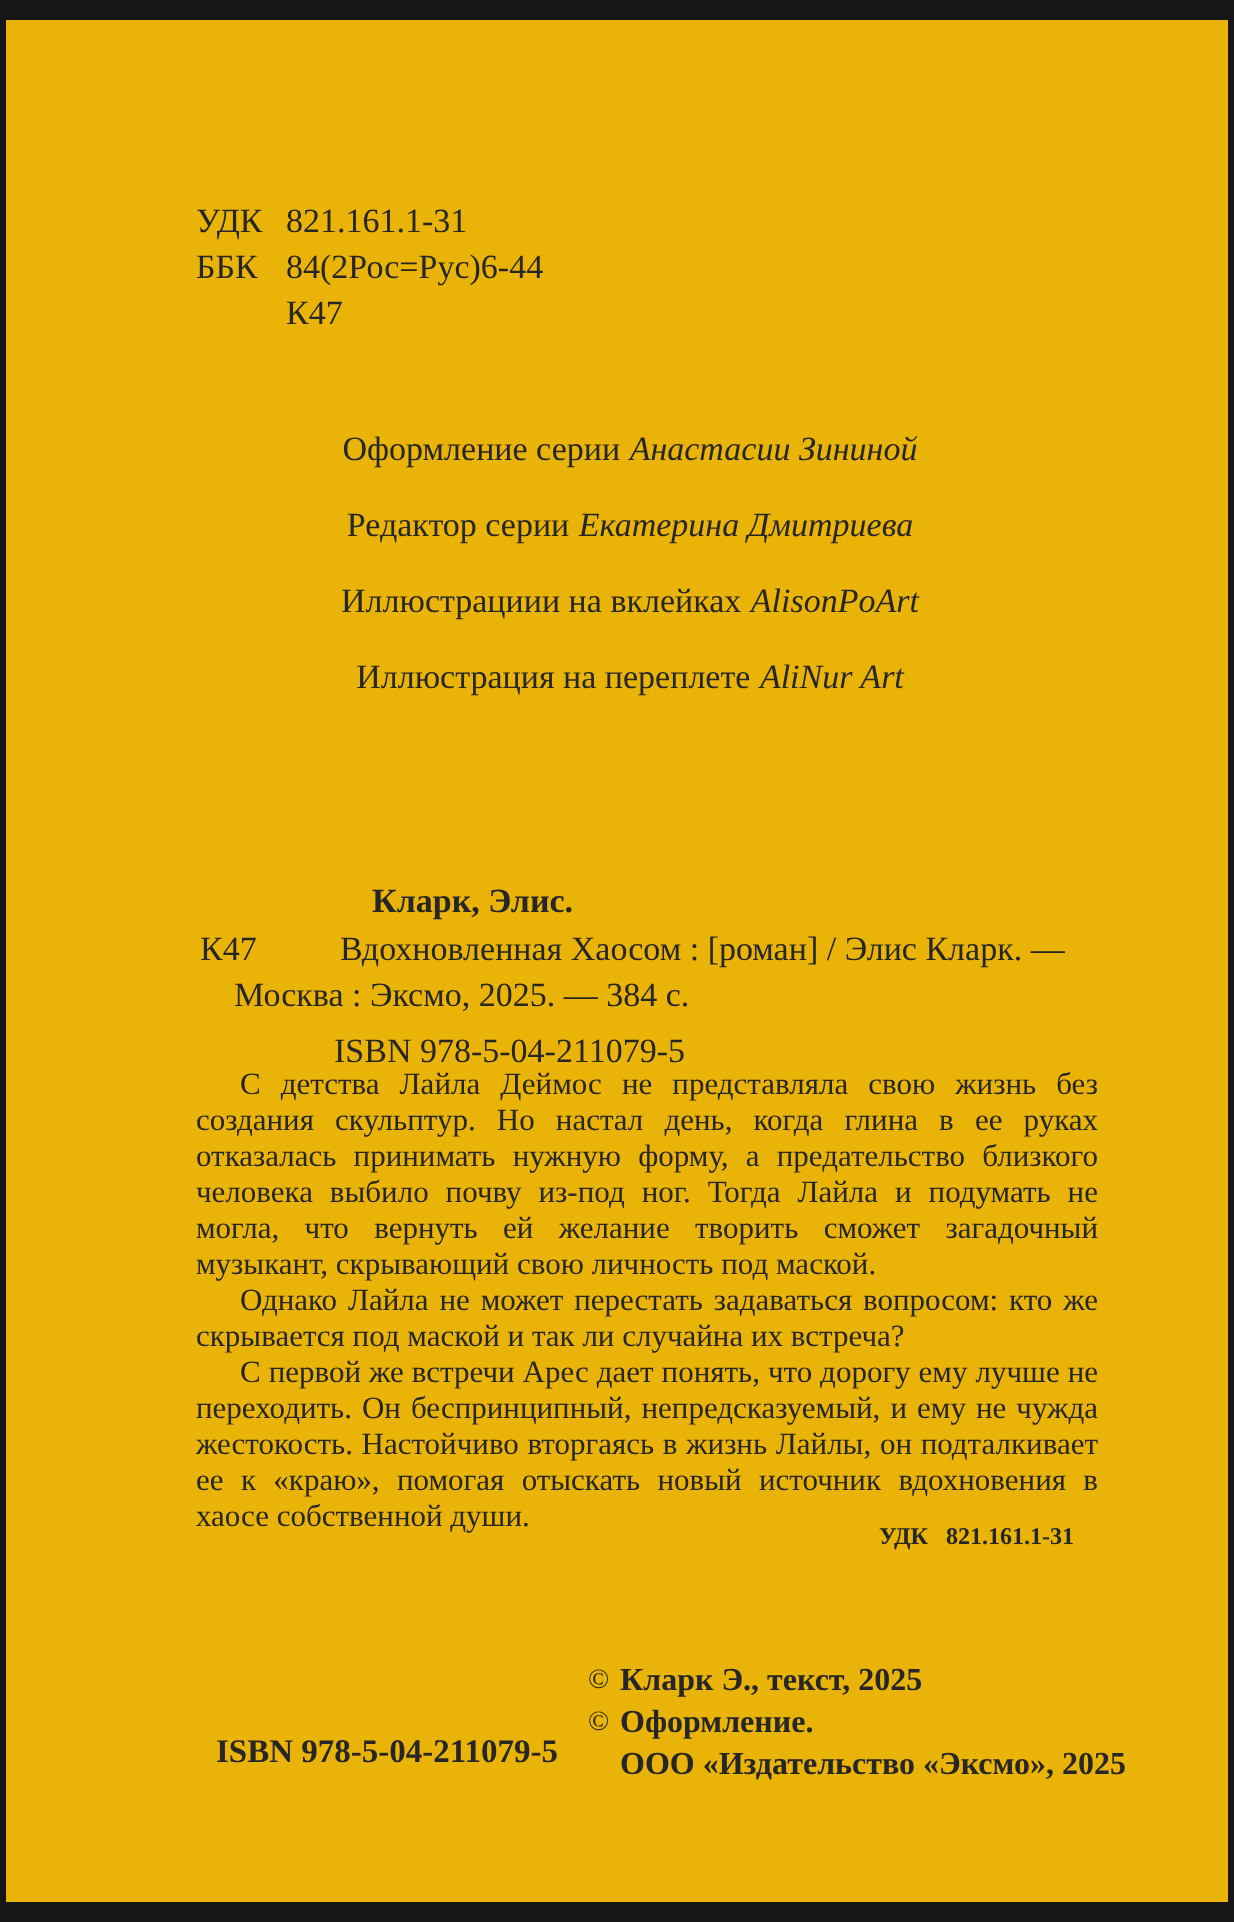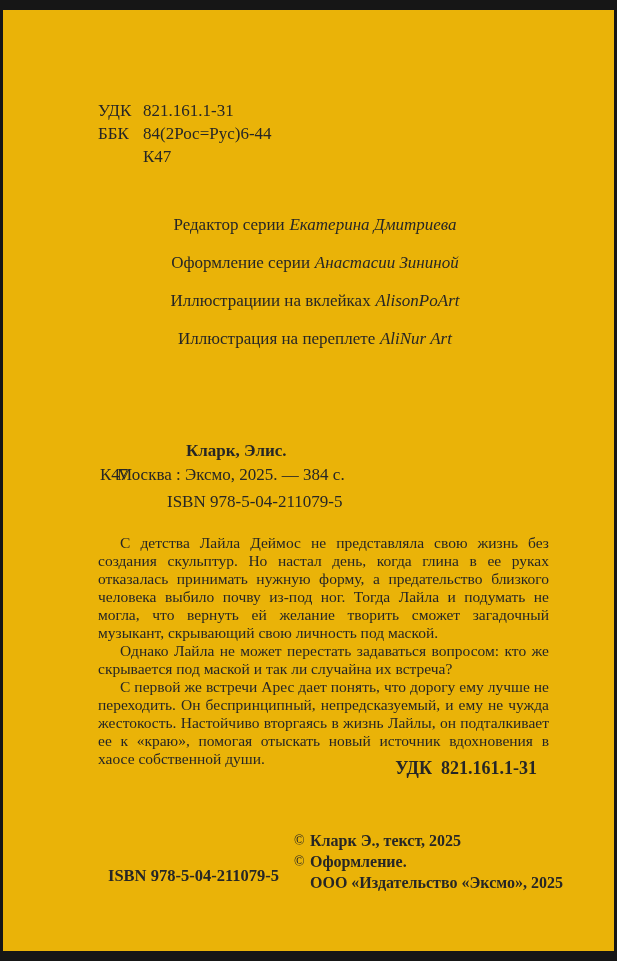--- a/index.html
+++ b/index.html
@@ -36,21 +36,21 @@
   .card-code { position:absolute; left:15px; top:0; }
   .card-title { margin-left:85px; white-space:nowrap; }
   .card-imprint { margin-left:32px; }
   .card-isbn { margin-left:82px; margin-top:4px; }
 
   
   .annotation { position:absolute; left:98px; top:534px; width:451px; font-size:15.5px; line-height:18px; text-align:justify; }
   .annotation p { margin:0; text-indent:22px; }
 
   
-  .bottom-codes { position:absolute; right:80px; top:757px; font-size:18px; line-height:23px; font-weight:bold; text-align:right; white-space:nowrap; }
+  .bottom-codes { position:absolute; right:80px; top:757px; font-size:12px; line-height:23px; font-weight:bold; text-align:right; white-space:nowrap; }
   .bottom-codes .lbl { margin-right:9px; }
 
   
   .copyright { position:absolute; left:294px; top:830px; font-size:16px; line-height:21px; font-weight:bold; white-space:nowrap; }
   .cr-row { display:flex; }
   .cr-sym { width:16px; font-weight:normal; font-size:14px; }
   
   .isbn-bottom { position:absolute; left:108px; top:866px; font-size:16.5px; font-weight:bold; white-space:nowrap; }
 </style>
 </head>
@@ -72,37 +72,38 @@
       <span>84(2Рос=Рус)6-44</span>
     </div>
     <div class="row">
       <span class="lbl"></span>
       <span>К47</span>
     </div>
   </div>
 
   <div class="credits">
     <div class="credit-line">
-      <span>Редактор серии</span><span class="it">Екатерина Дмитриева</span>
+      <span>Оформление серии</span><span class="it">Анастасии Зининой</span>
     </div>
     <div class="credit-line">
-      <span>Оформление серии</span><span class="it">Анастасии Зининой</span>
+      <span>Редактор серии</span><span class="it">Екатерина Дмитриева</span>
     </div>
     <div class="credit-line">
       <span>Иллюстрациии на вклейках</span><span class="it">AlisonPoArt</span>
     </div>
     <div class="credit-line">
       <span>Иллюстрация на переплете</span><span class="it">AliNur Art</span>
     </div>
   </div>
 
   <div class="card">
     <div class="card-author">Кларк, Элис.</div>
     <div class="card-entry">
       <span class="card-code">К47</span>
+      <div class="card-title">Вдохновленная Хаосом : [роман] / Элис Кларк. —</div>
       <div class="card-imprint">Москва : Эксмо, 2025. — 384 с.</div>
     </div>
     <div class="card-isbn">ISBN 978-5-04-211079-5</div>
   </div>
 
   <div class="annotation">
     <p>С детства Лайла Деймос не представляла свою жизнь без создания скульптур. Но настал день, когда глина в ее руках отказалась принимать нужную форму, а предательство близкого человека выбило почву из-под ног. Тогда Лайла и подумать не могла, что вернуть ей желание творить сможет загадочный музыкант, скрывающий свою личность под маской.</p>
     <p>Однако Лайла не может перестать задаваться вопросом: кто же скрывается под маской и так ли случайна их встреча?</p>
     <p>С первой же встречи Арес дает понять, что дорогу ему лучше не переходить. Он беспринципный, непредсказуемый, и ему не чужда жестокость. Настойчиво вторгаясь в жизнь Лайлы, он подталкивает ее к «краю», помогая отыскать новый источник вдохновения в хаосе собственной души.</p>
   </div>

